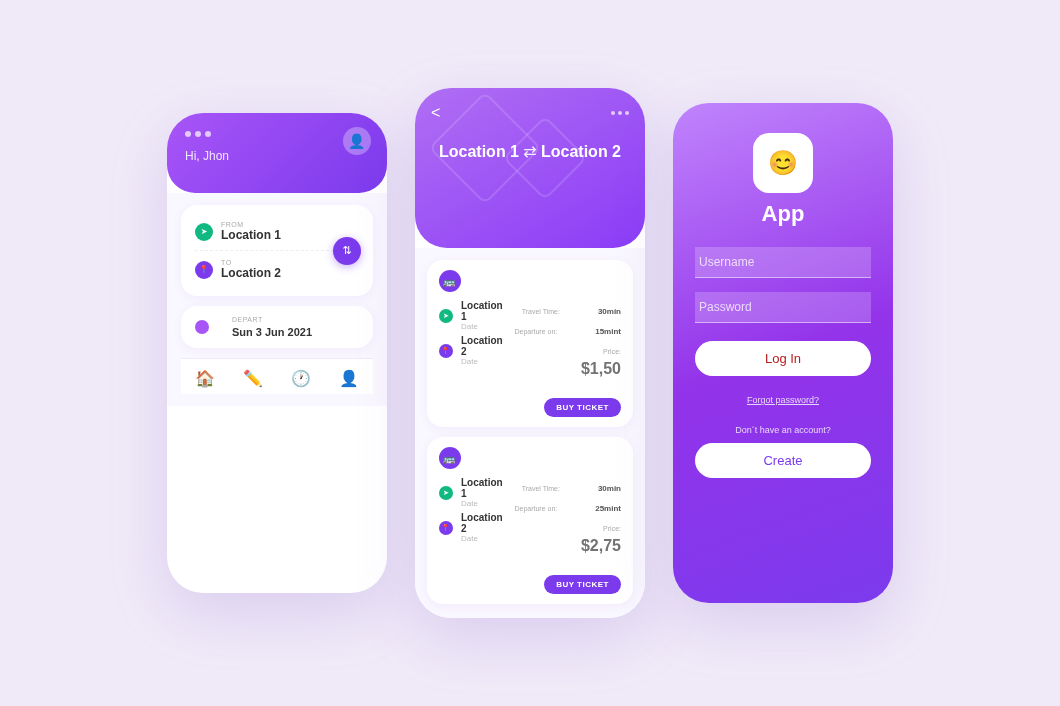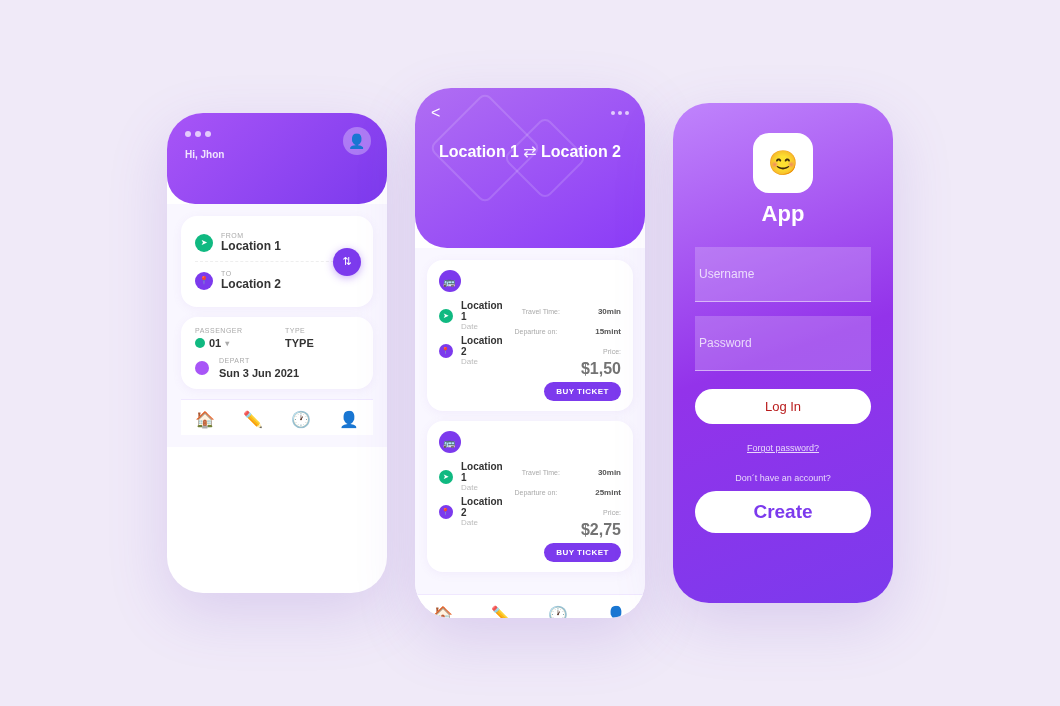--- a/index.html
+++ b/index.html
@@ -65,23 +65,22 @@
       background: rgba(255,255,255,0.3);
       display: flex;
       align-items: center;
       justify-content: center;
       color: white;
       font-size: 14px;
     }
 
     .s1-greeting {
       color: rgba(255,255,255,0.85);
-      font-size: 10px;
-      margin-bottom: 16px;
-      font-weight: bold;
+      font-size: 12px;
+      margin-bottom: 2px;
     }
 
     .s1-title {
       color: white;
       font-size: 24px;
       font-weight: 700;
     }
 
     .s1-body {
       padding: 12px 14px;
@@ -206,21 +205,21 @@
     .passenger-dot {
       width: 10px;
       height: 10px;
       border-radius: 50%;
       background: #10b981;
     }
 
     .depart-row {
       display: flex;
       align-items: center;
-      gap: 10px;
+      gap: 23px;
     }
 
     .depart-icon {
       width: 14px;
       height: 14px;
       border-radius: 50%;
       background: #a855f7;
       flex-shrink: 0;
     }
 
@@ -395,21 +394,21 @@
 
     .ticket-price {
       font-size: 16px;
       font-weight: 700;
       color: #737373;
     }
 
     .ticket-bottom {
       display: flex;
       justify-content: flex-end;
-      margin-top: 4px;
+      margin-top: 20px;
       align-items: flex-end;
     }
 
     .buy-btn {
       background: #7c3aed;
       color: white;
       border: none;
       border-radius: 10px;
       padding: 5px 12px;
       font-size: 8px;
@@ -483,21 +482,21 @@
       font-weight: 800;
       margin-bottom: 24px;
       align-self: flex-start;
     }
 
     .s3-input {
       width: 100%;
       background: rgba(255,255,255,0.2);
       border: none;
       border-bottom: 1px solid rgba(255,255,255,0.5);
-      padding: 20px 4px;
+      padding: 8px 4px;
       color: white;
       font-size: 12px;
       margin-bottom: 14px;
       outline: none;
     }
 
     .s3-input::placeholder {
       color: rgba(255,255,255,0.75);
     }
 
@@ -528,22 +527,22 @@
       font-size: 9px;
       margin-bottom: 8px;
     }
 
     .create-btn {
       width: 100%;
       background: white;
       border: none;
       border-radius: 25px;
       padding: 10px;
-      font-size: 19px;
-      font-weight: 700;
+      font-size: 13px;
+      font-weight: 400;
       color: #7c3aed;
       cursor: pointer;
     }
   </style>
 </head>
 <body>
 
 <div class="screens-container">
 
   <div class="phone phone-1">
@@ -570,34 +569,20 @@
           <div class="loc-icon-purple">📍</div>
           <div>
             <div class="loc-label">TO</div>
             <div class="loc-text">Location 2</div>
           </div>
         </div>
         <div class="swap-btn">⇅</div>
       </div>
 
       <div class="s1-card2">
-        <div class="s1-row2">
-          <div class="s1-field">
-            <div class="field-label">PASSENGER</div>
-            <div class="field-value">
-              <div class="passenger-dot"></div>
-              <span>01</span>
-              <span style="font-size:8px;color:#aaa;">▾</span>
-            </div>
-          </div>
-          <div class="s1-field">
-            <div class="field-label">TYPE</div>
-            <div class="field-value">TYPE</div>
-          </div>
-        </div>
         <div class="depart-row">
           <div class="depart-icon"></div>
           <div>
             <div class="field-label">DEPART</div>
             <div class="depart-text">Sun 3 Jun 2021</div>
           </div>
         </div>
       </div>
 
 

